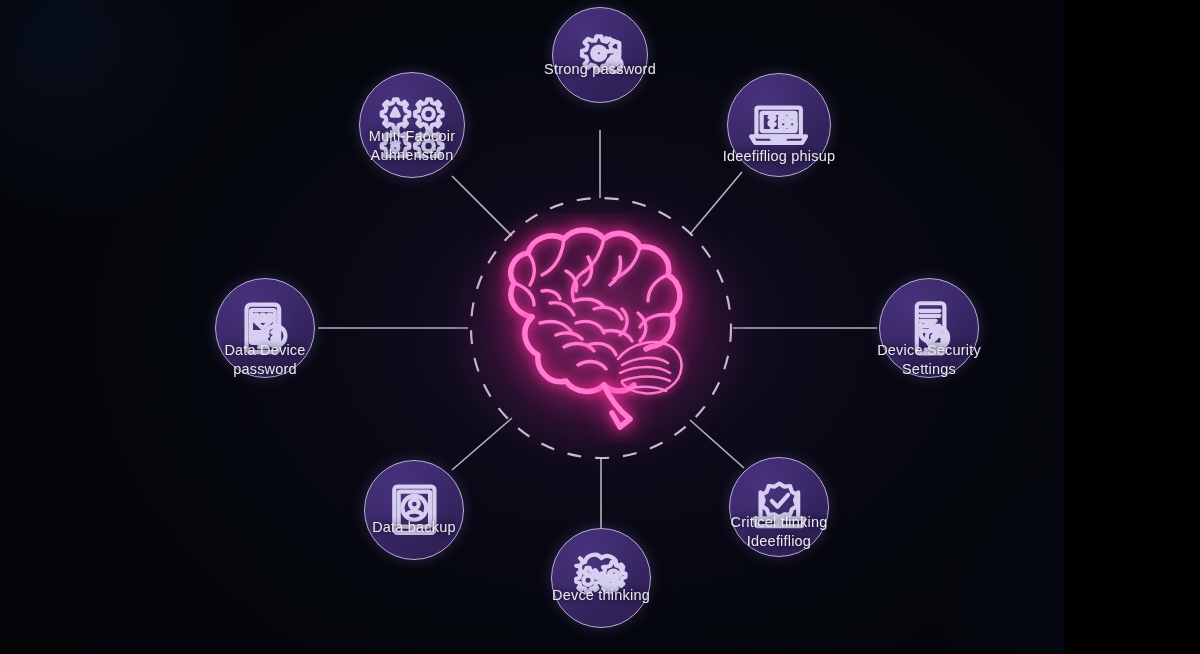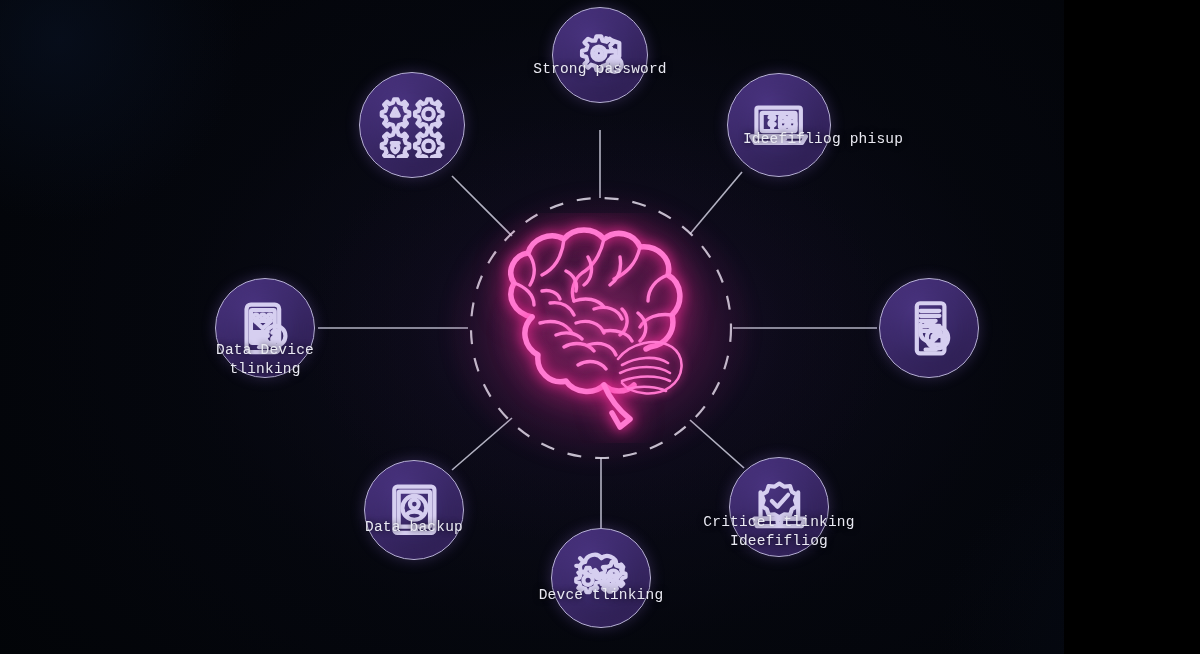--- a/index.html
+++ b/index.html
@@ -13,21 +13,20 @@
   }
   #stage {
     position: relative;
     width: 1064px;
     height: 654px;
     overflow: hidden;
     background:
       radial-gradient(ellipse 420px 300px at 600px 330px, rgba(70,30,90,0.30) 0%, rgba(30,12,45,0.12) 45%, rgba(0,0,0,0) 72%),
       radial-gradient(ellipse 700px 520px at 600px 330px, rgba(20,16,40,0.55) 0%, rgba(5,6,14,0.25) 60%, rgba(0,0,0,0) 85%),
       radial-gradient(ellipse 900px 700px at 600px 327px, #080a12 0%, #04060c 55%, #010305 100%);
-    font-family: Liberation Mono, monospace;
   }
   
   #stage::before {
     content: "";
     position: absolute;
     inset: 0;
     pointer-events: none;
     background:
       radial-gradient(circle 260px at 60px 40px, rgba(10,20,40,0.55) 0%, rgba(0,0,0,0) 70%),
       radial-gradient(circle 300px at 1150px 640px, rgba(8,14,30,0.45) 0%, rgba(0,0,0,0) 70%);
@@ -234,35 +233,39 @@
         <path d="M24 36 L30 24 L36 36 Z" transform="translate(-2,4) scale(0.88)"></path>
         <path d="M20 16 L26 14 L28 8 L34 8 L36 14 L42 16 L46 12 L50 17 L46 22 L48 28 L54 30 L54 36 L48 38 L46 44 L50 49 L46 54 L42 50 L36 52 L34 58 L28 58 L26 52 L20 50 L16 54 L11 49 L15 44 L13 38 L7 36 L7 30 L13 28 L15 22 L11 17 L16 12 Z" transform="translate(48,4) scale(0.88)"></path>
         <circle cx="30" cy="33" r="9" transform="translate(48,4) scale(0.88)"></circle>
         <path d="M20 16 L26 14 L28 8 L34 8 L36 14 L42 16 L46 12 L50 17 L46 22 L48 28 L54 30 L54 36 L48 38 L46 44 L50 49 L46 54 L42 50 L36 52 L34 58 L28 58 L26 52 L20 50 L16 54 L11 49 L15 44 L13 38 L7 36 L7 30 L13 28 L15 22 L11 17 L16 12 Z" transform="translate(-2,52) scale(0.88)"></path>
         <path d="M24 28 L36 28" transform="translate(-2,52) scale(0.88)"></path>
         <path d="M30 44 C22 38 24 30 30 32 C36 30 38 38 30 44 Z" transform="translate(-2,52) scale(0.88)"></path>
         <path d="M20 16 L26 14 L28 8 L34 8 L36 14 L42 16 L46 12 L50 17 L46 22 L48 28 L54 30 L54 36 L48 38 L46 44 L50 49 L46 54 L42 50 L36 52 L34 58 L28 58 L26 52 L20 50 L16 54 L11 49 L15 44 L13 38 L7 36 L7 30 L13 28 L15 22 L11 17 L16 12 Z" transform="translate(48,52) scale(0.88)"></path>
         <circle cx="30" cy="33" r="9" transform="translate(48,52) scale(0.88)"></circle>
       </svg>
     </div>
+    <div class="node-label" style="top:55px;">
+      <div>Multi-Faocoir</div>
+      <div>Auhnenstion</div>
+    </div>
   </div>
 
   <div class="node" style="left:779px; top:125px;">
     <div class="node-circle" style="width:104px;height:104px;">
       <svg class="node-icon" viewBox="0 0 100 100">
         <rect x="16" y="24" width="68" height="44" rx="3"></rect>
         <rect x="24" y="32" width="52" height="28" rx="2"></rect>
         <path d="M8 68 L92 68 L86 78 L14 78 Z"></path>
         <path d="M40 72 L60 72"></path>
         <path d="M40 36 L40 56 M36 39 C36 36 44 36 44 40 C44 44 36 44 36 48 C36 52 44 52 44 49"></path>
         <path d="M52 38 L52 54 M52 38 L58 38 C62 38 62 45 58 45 L52 45 M52 45 L59 45 C63 45 63 54 58 54 L52 54"></path>
         <path d="M66 38 L66 54 M66 38 L72 38 C76 38 76 45 72 45 L66 45 M66 45 L73 45 C77 45 77 54 72 54 L66 54"></path>
       </svg>
     </div>
-    <div class="node-label" style="top:57px;margin-left:44px;">
+    <div class="node-label" style="top:74px;">
       <div>Ideefifliog phisup</div>
     </div>
   </div>
 
   <div class="node" style="left:265px; top:328px;">
     <div class="node-circle" style="width:100px;height:100px;">
       <svg class="node-icon" viewBox="0 0 100 100">
         <rect x="20" y="12" width="52" height="76" rx="7"></rect>
         <rect x="27" y="21" width="38" height="52" rx="2"></rect>
         <path d="M40 80 L52 80"></path>
@@ -270,37 +273,41 @@
         <circle cx="46" cy="31" r="3"></circle>
         <circle cx="57" cy="31" r="3"></circle>
         <path d="M33 38 L59 38 L46 50 Z"></path>
         <path d="M30 56 L54 56 M30 62 L54 62 M30 68 L48 68"></path>
         <circle cx="66" cy="62" r="16"></circle>
         <path d="M66 53 L66 71 M61 57 C61 53 71 53 71 58 C71 63 61 62 61 67 C61 72 71 72 71 68"></path>
       </svg>
     </div>
     <div class="node-label" style="top:63px;">
       <div>Data Device</div>
-      <div>tlinking</div>
+      <div>password</div>
     </div>
   </div>
 
   <div class="node" style="left:929px; top:328px;">
     <div class="node-circle" style="width:100px;height:100px;">
       <svg class="node-icon" viewBox="0 0 100 100">
         <rect x="30" y="10" width="44" height="80" rx="5"></rect>
         <path d="M36 22 L66 22 M36 30 L66 30 M36 38 L60 38 M36 46 L66 46 M36 54 L56 54"></path>
         <path d="M44 84 L60 84"></path>
         <path d="M36 56 A14 14 0 1 0 44 44" stroke-dasharray="none"></path>
         <path d="M36 44 L36 54 L46 54"></path>
         <circle cx="63" cy="65" r="17"></circle>
         <rect x="55" y="62" width="16" height="14" rx="2"></rect>
         <path d="M58 62 L58 57 C58 52 68 52 68 57 L68 62"></path>
       </svg>
     </div>
+    <div class="node-label" style="top:63px;">
+      <div>Device Security</div>
+      <div>Settings</div>
+    </div>
   </div>
 
   <div class="node" style="left:414px; top:510px;">
     <div class="node-circle" style="width:100px;height:100px;">
       <svg class="node-icon" viewBox="0 0 100 100">
         <rect x="18" y="12" width="64" height="74" rx="5"></rect>
         <rect x="25" y="20" width="50" height="56" rx="2"></rect>
         <circle cx="50" cy="82" r="2.6"></circle>
         <circle cx="50" cy="46" r="19"></circle>
         <circle cx="50" cy="40" r="7"></circle>
@@ -319,21 +326,21 @@
         <path d="M20 22 L16 18 M16 30 L10 30"></path>
         <path d="M30 56 L35 54 L37 48 L43 48 L45 54 L50 56 L54 52 L58 57 L54 62 L56 67 L62 69 L62 75 L56 77 L54 82 L58 87 L54 91 L50 87 L45 89 L43 95 L37 95 L35 89 L30 87 L26 91 L21 87 L25 82 L23 77 L17 75 L17 69 L23 67 L25 62 L21 57 Z" transform="translate(-4,-6) scale(0.82)"></path>
         <circle cx="40" cy="72" r="9" transform="translate(-4,-6) scale(0.82)"></circle>
         <path d="M30 56 L35 54 L37 48 L43 48 L45 54 L50 56 L54 52 L58 57 L54 62 L56 67 L62 69 L62 75 L56 77 L54 82 L58 87 L54 91 L50 87 L45 89 L43 95 L37 95 L35 89 L30 87 L26 91 L21 87 L25 82 L23 77 L17 75 L17 69 L23 67 L25 62 L21 57 Z" transform="translate(34,-18) scale(0.88)"></path>
         <circle cx="40" cy="72" r="9" transform="translate(34,-18) scale(0.88)"></circle>
         <path d="M30 56 L35 54 L37 48 L43 48 L45 54 L50 56 L54 52 L58 57 L54 62 L56 67 L62 69 L62 75 L56 77 L54 82 L58 87 L54 91 L50 87 L45 89 L43 95 L37 95 L35 89 L30 87 L26 91 L21 87 L25 82 L23 77 L17 75 L17 69 L23 67 L25 62 L21 57 Z" transform="translate(40,14) scale(0.6)"></path>
         <circle cx="40" cy="72" r="8" transform="translate(40,14) scale(0.6)"></circle>
       </svg>
     </div>
     <div class="node-label" style="top:58px;">
-      <div>Devce tlinking</div>
+      <div>Devce thinking</div>
     </div>
   </div>
 
   <div class="node" style="left:779px; top:507px;">
     <div class="node-circle" style="width:100px;height:100px;">
       <svg class="node-icon" viewBox="0 0 100 100">
         <path d="M20 26 L20 68 L80 68 L80 26"></path>
         <path d="M10 68 L90 68 L86 80 L14 80 Z"></path>
         <circle cx="50" cy="73" r="3"></circle>
         <path d="M50 12 L58 17 L67 16 L70 25 L78 30 L75 39 L78 48 L70 53 L67 62 L58 61 L50 66 L42 61 L33 62 L30 53 L22 48 L25 39 L22 30 L30 25 L33 16 L42 17 Z"></path>

